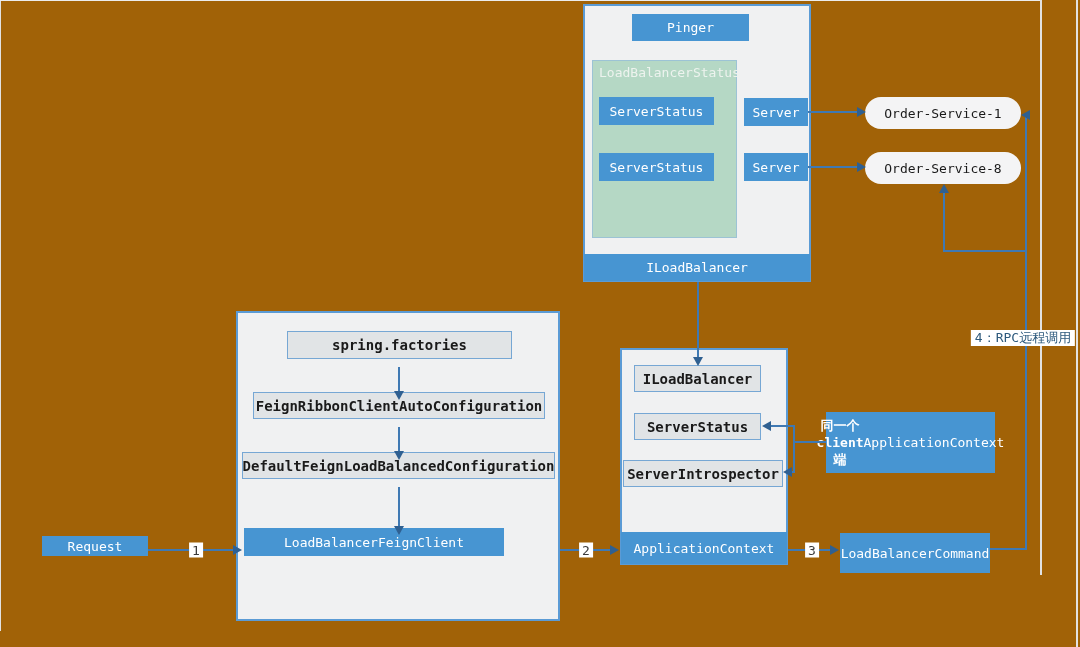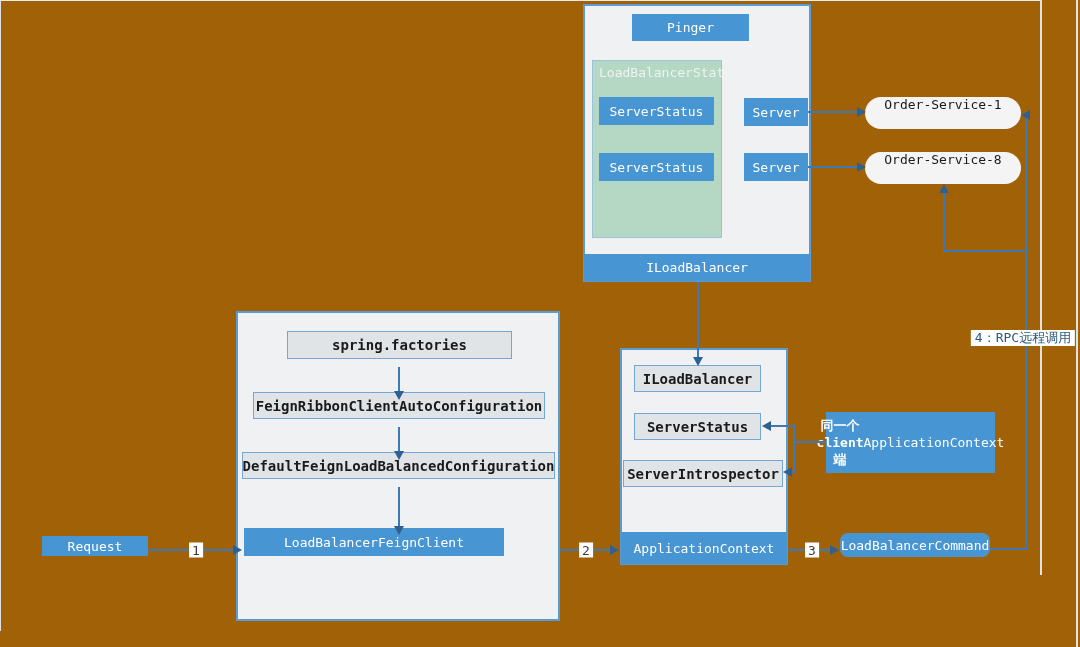--- a/index.html
+++ b/index.html
@@ -28,21 +28,21 @@
     display:flex;align-items:center;justify-content:center;text-align:center;
   }
   .greenbox{
     position:absolute;background:#b5d8c5;border:1px solid #9cc3d5;box-sizing:border-box;
   }
   .greenlabel{
     position:absolute;left:6px;top:4px;color:#edf3ee;font-size:13px;white-space:nowrap;
   }
   .service{
     position:absolute;background:#f4f4f5;border-radius:16px;color:#1a1a1a;font-size:13px;
-    display:flex;justify-content:center;box-sizing:border-box;
+    display:flex;align-items:center;justify-content:center;box-sizing:border-box;
   }
   
   .hl{position:absolute;height:2px;background:#3f79b3;}
   .vl{position:absolute;width:2px;background:#3f79b3;}
   .ah{position:absolute;width:0;height:0;}
   .ah.r{border-top:5px solid transparent;border-bottom:5px solid transparent;border-left:9px solid #2f6091;}
   .ah.l{border-top:5px solid transparent;border-bottom:5px solid transparent;border-right:9px solid #2f6091;}
   .ah.d{border-left:5px solid transparent;border-right:5px solid transparent;border-top:9px solid #2f6091;}
   .ah.u{border-left:5px solid transparent;border-right:5px solid transparent;border-bottom:9px solid #2f6091;}
   .numlbl{
@@ -62,21 +62,21 @@
 
   <div class="decor" style="left:0;top:0;width:1px;height:631px;"></div>
   <div class="decor" style="left:0;top:0;width:1042px;height:1px;background:#ececec;"></div>
   <div class="decor" style="left:1040px;top:0;width:2px;height:575px;"></div>
   <div class="decor" style="left:1076px;top:0;width:2px;height:647px;"></div>
 
   <div class="container" style="left:583px;top:4px;width:228px;height:278px;">
     <div class="blue" style="left:47px;top:8px;width:117px;height:27px;">
       <span>Pinger</span>
     </div>
-    <div class="greenbox" style="left:7px;top:54px;width:130px;height:178px;">
+    <div class="greenbox" style="left:7px;top:54px;width:145px;height:178px;">
       <span class="greenlabel">LoadBalancerStatus</span>
       <div class="blue" style="left:6px;top:36px;width:115px;height:28px;">
         <span>ServerStatus</span>
       </div>
       <div class="blue" style="left:6px;top:92px;width:115px;height:28px;">
         <span>ServerStatus</span>
       </div>
     </div>
     <div class="blue" style="left:159px;top:92px;width:64px;height:28px;">
       <span>Server</span>
@@ -128,21 +128,21 @@
     <div class="blue band" style="height:32px;">
       <span>ApplicationContext</span>
     </div>
   </div>
 
   <div class="blue" style="left:826px;top:412px;width:169px;height:61px;flex-direction:row;">
     <span class="acline" style="font-weight:bold;">同一个client端</span>
     <span class="acline">ApplicationContext</span>
   </div>
 
-  <div class="blue" style="left:840px;top:533px;width:150px;height:24px;border-radius:8px;">
+  <div class="blue" style="left:840px;top:533px;width:150px;height:40px;">
     <span>LoadBalancerCommand</span>
   </div>
 
   <div class="hl" style="left:808px;top:111px;width:52px;"></div>
   <div class="ah r" style="left:857px;top:107px;"></div>
 
   <div class="hl" style="left:808px;top:166px;width:52px;"></div>
   <div class="ah r" style="left:857px;top:162px;"></div>
 
   <div class="vl" style="left:697px;top:282px;height:76px;"></div>

